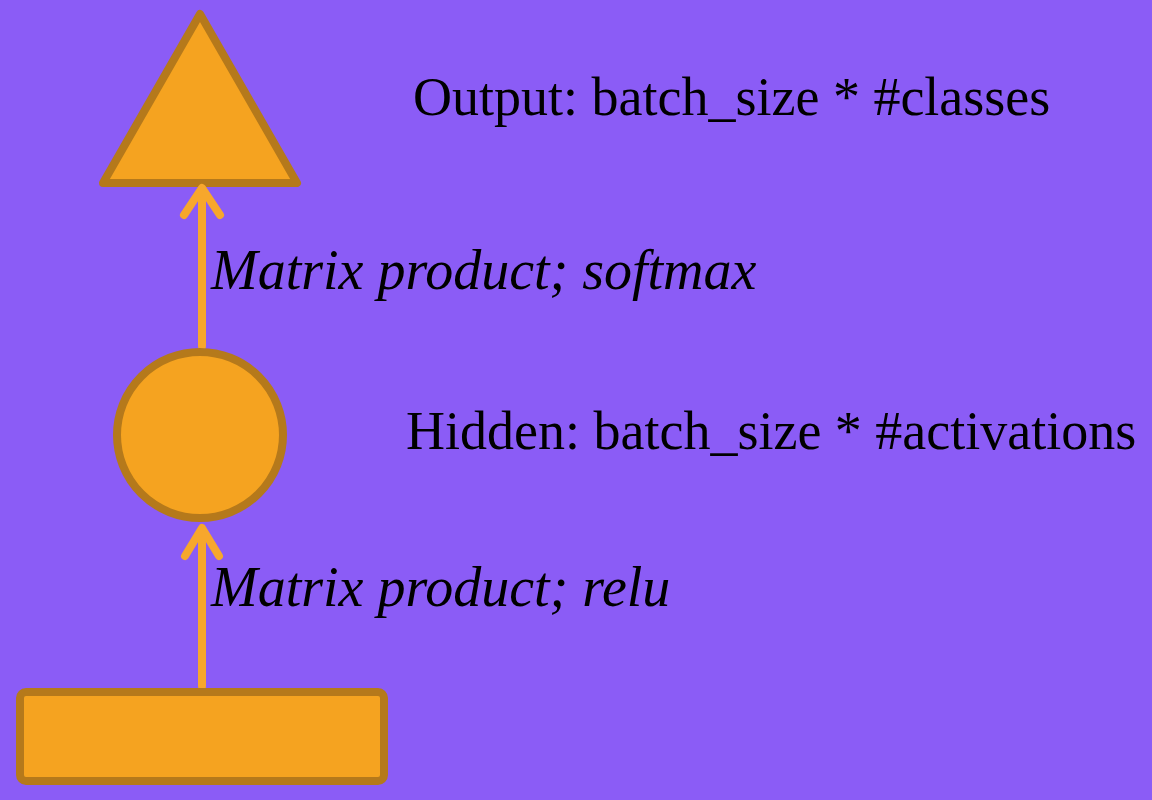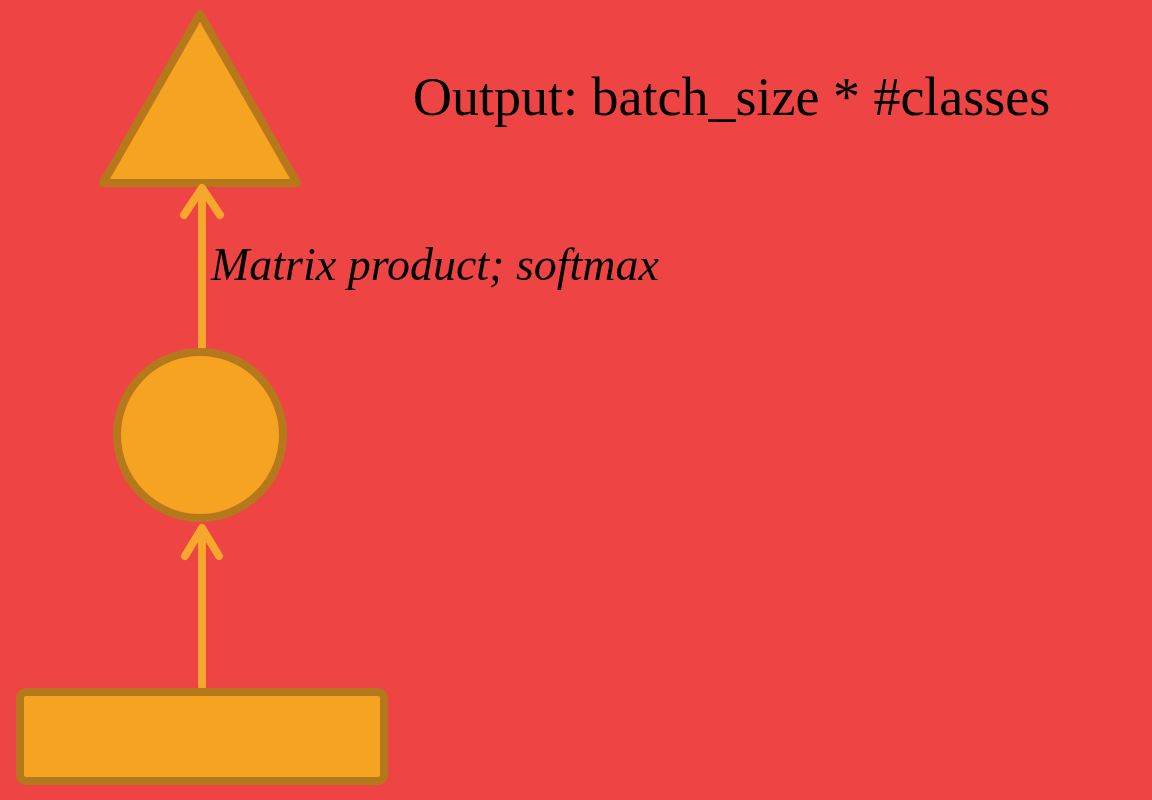--- a/index.html
+++ b/index.html
@@ -4,40 +4,40 @@
 <style>
   html, body {
     margin: 0;
     padding: 0;
     background: #ffffff;
   }
   .canvas {
     position: relative;
     width: 1152px;
     height: 800px;
-    background: #ef4444;
+    background: #8b5cf6;
     overflow: hidden;
     font-family: "Liberation Serif", "DejaVu Serif", serif;
   }
   .canvas svg {
     position: absolute;
     left: 0;
     top: 0;
   }
   .label {
     position: absolute;
     color: #000000;
     font-size: 54px;
     line-height: 1.1;
     white-space: nowrap;
   }
   .edge-label {
     position: absolute;
     color: #000000;
-    font-size: 46px;
+    font-size: 56px;
     line-height: 1.1;
     font-style: italic;
     white-space: nowrap;
   }
   .output-label { left: 413px; top: 68px; }
   .hidden-label { left: 406px; top: 402px; }
   .input-label  { left: 409px; top: 706px; }
   .softmax-label { left: 211px; top: 240px; }
   .relu-label    { left: 211px; top: 557px; }
 </style>
@@ -62,16 +62,18 @@
       <polyline points="185,556 202,528 219,556" fill="none" stroke-width="8" stroke-linecap="round" stroke-linejoin="round" stroke="#F7A72C"></polyline>
     </g>
 
     <rect x="20" y="692" width="364" height="89" rx="6" stroke-width="8" fill="#F5A320" stroke="#B5791B"></rect>
   </svg>
 
   <div class="label output-label">Output: batch_size * #classes</div>
 
   <div class="edge-label softmax-label">Matrix product; softmax</div>
 
+  <div class="label hidden-label">Hidden: batch_size * #activations</div>
 
+  <div class="edge-label relu-label">Matrix product; relu</div>
 
 
 </div>
 
 </body></html>

